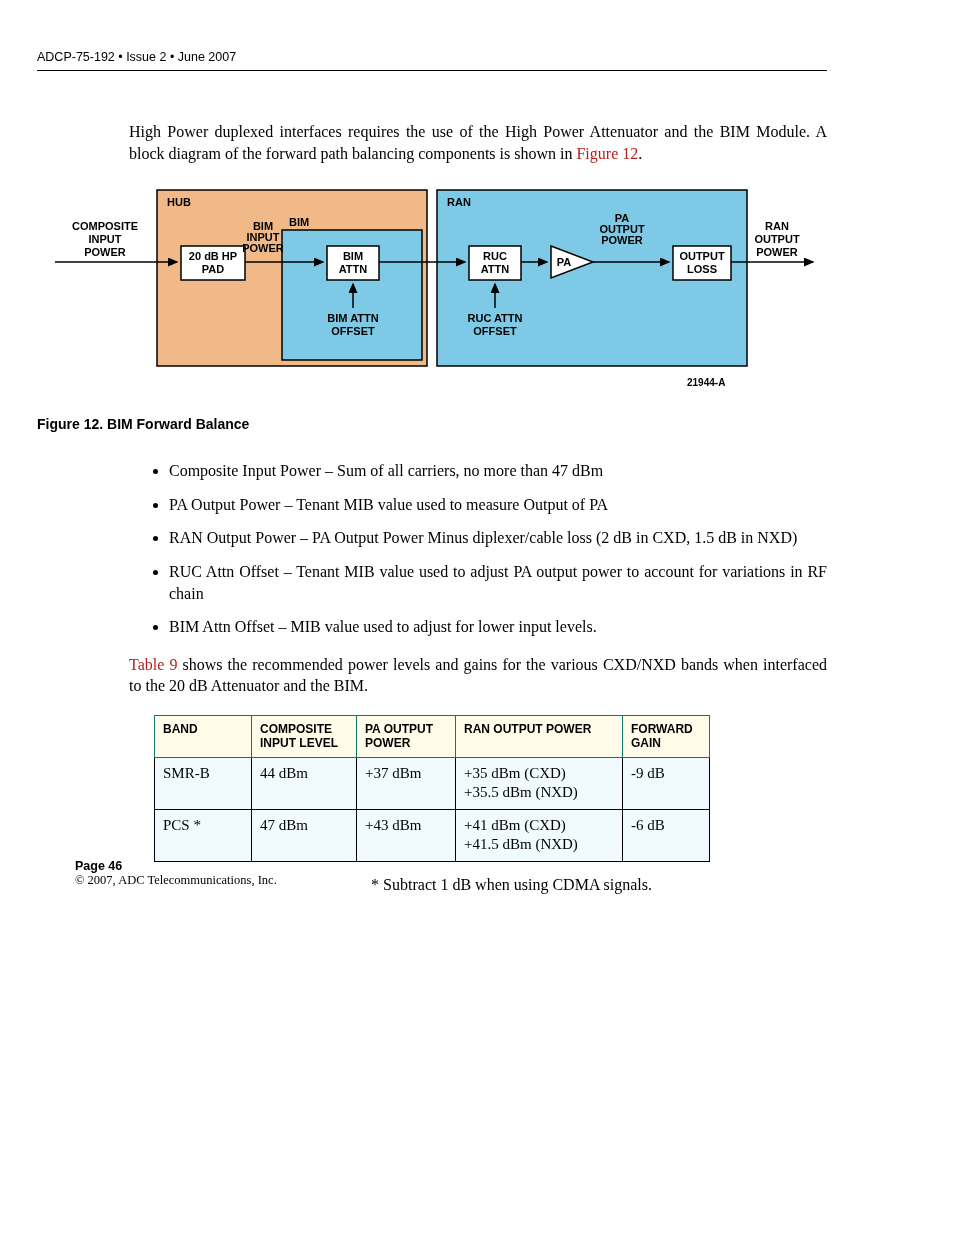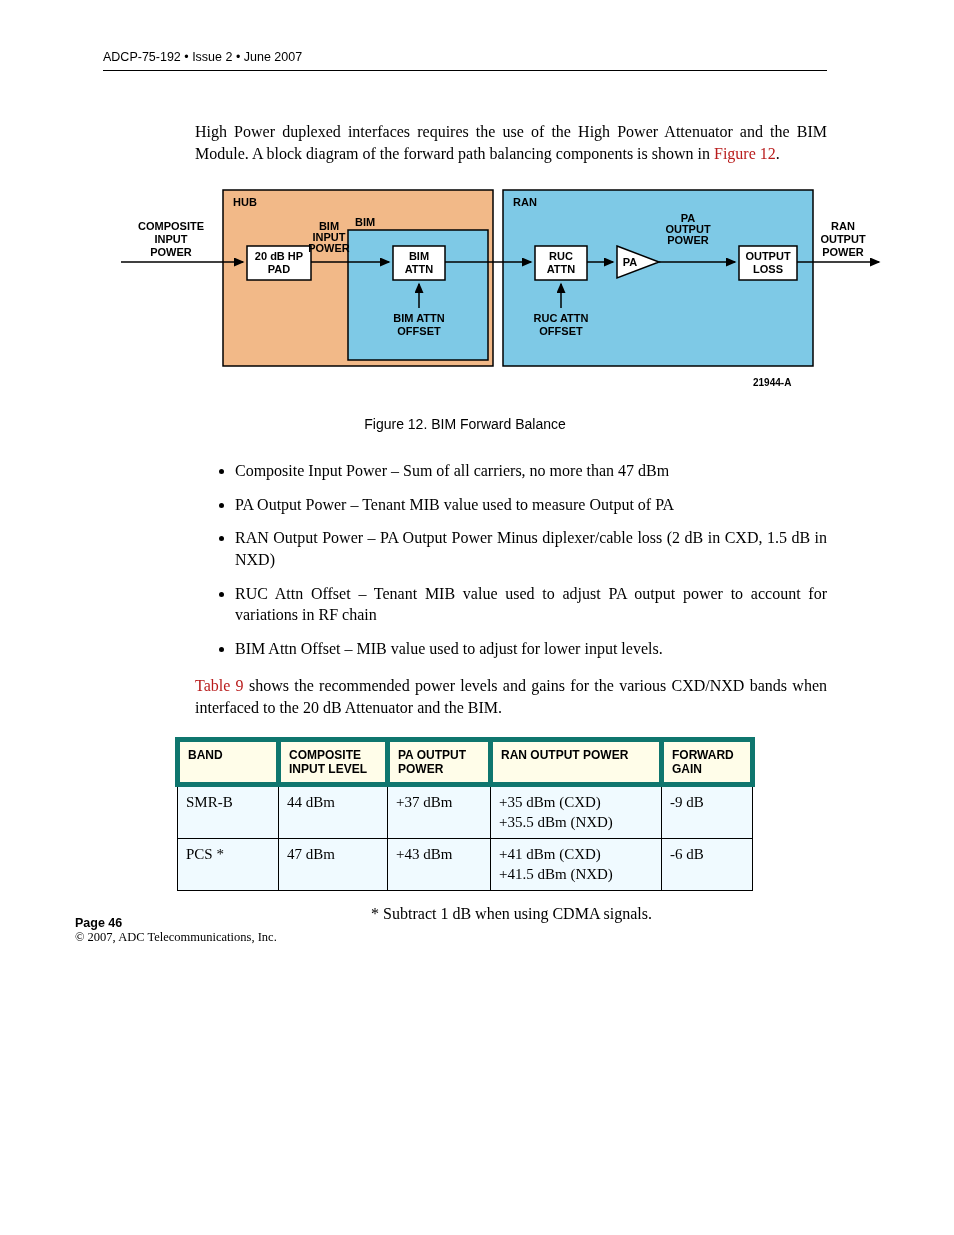--- a/index.html
+++ b/index.html
@@ -4,21 +4,21 @@
 <style>
   body {
     margin: 0;
     padding: 0;
     background: #fff;
     font-family: "Times New Roman", Times, serif;
     color: #000;
     width: 954px;
   }
   .page {
-    padding: 50px 75px 40px 103px;
+    padding: 50px 75px 40px 37px;
     box-sizing: border-box;
     width: 902px;
     position: relative;
   }
   .running-head {
     font-family: Arial, Helvetica, sans-serif;
     font-size: 12.5px;
     padding-bottom: 6px;
     border-bottom: 1.5px solid #000;
     margin-bottom: 50px;
@@ -47,23 +47,22 @@
   }
   .dlabel-mid { text-anchor: middle; }
   .fig-id {
     font-family: Arial, Helvetica, sans-serif;
     font-weight: bold;
     font-size: 10px;
     fill: #000;
   }
   .caption {
     font-family: Arial, Helvetica, sans-serif;
-    font-weight: normal;
+    font-weight: bold;
     font-size: 14px;
-    text-align: center;
     margin: 20px 0 28px 0;
   }
   ul.bul {
     margin: 8px 0 16px 92px;
     padding-left: 40px;
     font-size: 16px;
   }
   ul.bul li {
     margin-bottom: 12px;
     line-height: 1.35;
@@ -73,41 +72,41 @@
     border-collapse: collapse;
     margin: 0 auto;
     font-size: 15px;
   }
   .tbl th {
     font-family: Arial, Helvetica, sans-serif;
     font-size: 12px;
     font-weight: bold;
     text-align: left;
     background: #fffde9;
-    border: 5px solid #0f766e;
+    border: 1px solid #0f766e;
     padding: 6px 8px;
     vertical-align: top;
     line-height: 1.2;
   }
   .tbl td {
     background: #f0faff;
     border: 1px solid #000;
     padding: 6px 8px;
     vertical-align: top;
     line-height: 1.3;
   }
   .footnote {
     font-size: 16px;
     text-align: right;
     margin: 14px 175px 0 0;
   }
   .footer {
     position: absolute;
     left: 75px;
-    bottom: 18px;
+    bottom: 46px;
   }
   .footer .pg {
     font-family: Arial, Helvetica, sans-serif;
     font-weight: bold;
     font-size: 12.5px;
   }
   .footer .cp {
     font-size: 12.5px;
   }
 </style>

